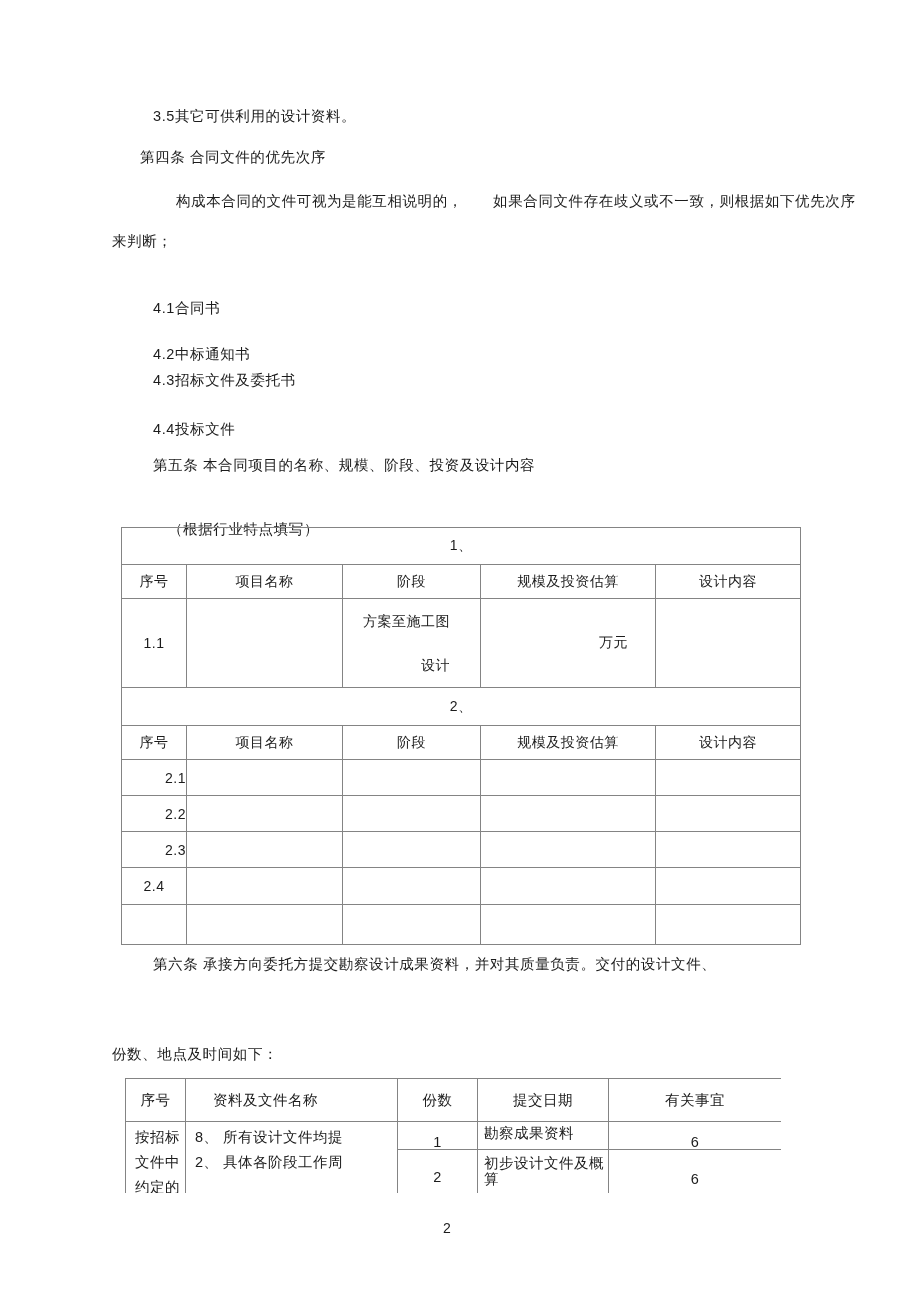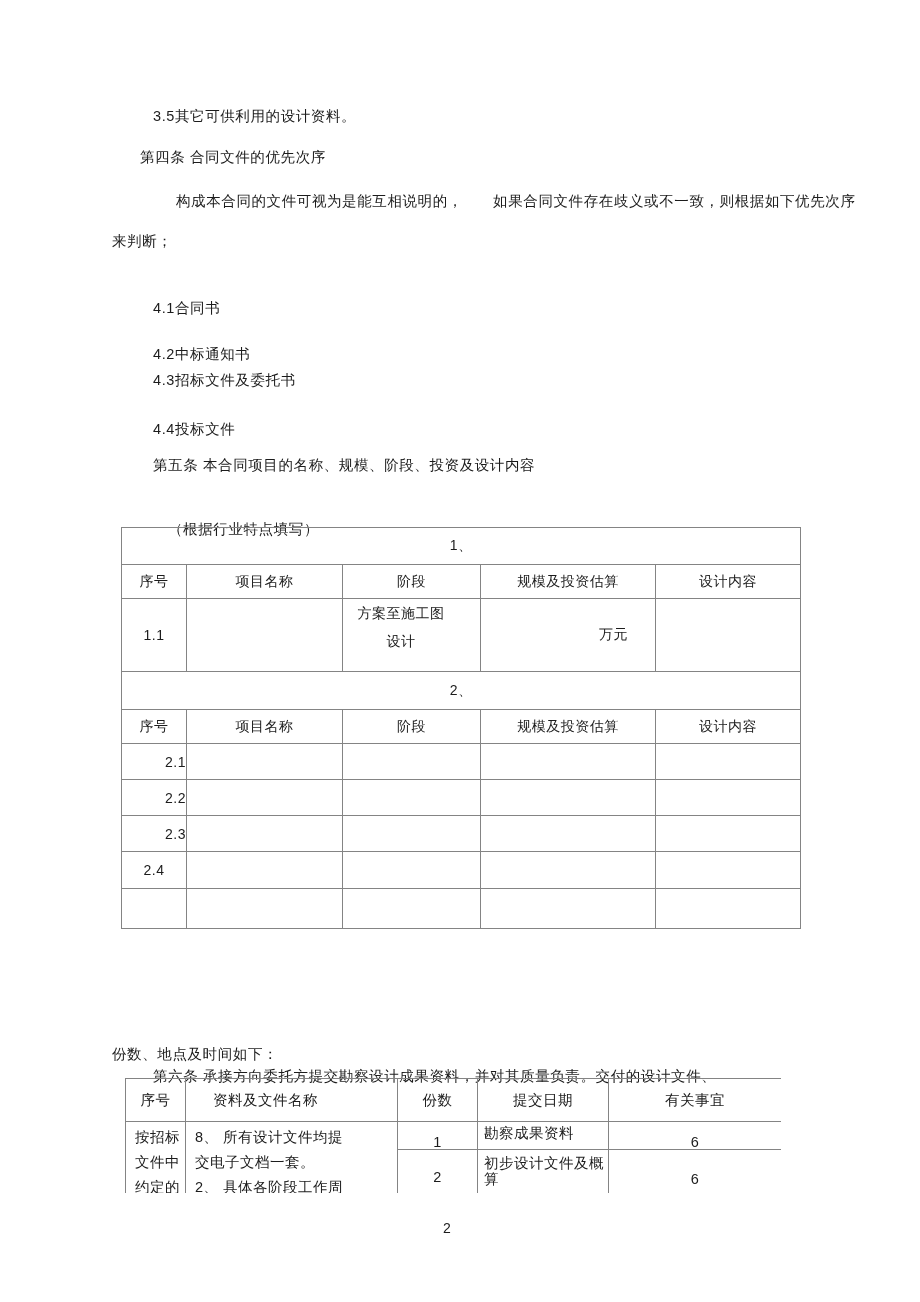--- a/index.html
+++ b/index.html
@@ -34,21 +34,21 @@
     overflow:hidden;
   }
   tr.cap1 td { height:37px; text-align:center; }
   tr.cap2 td { height:38px; text-align:center; }
   tr.hdr td { height:34px; text-align:center; }
   tr.r11 td { height:73px; }
   tr.r td   { height:36px;text-align:right; }
   tr.r37 td { height:37px; }
   tr.rlast td { height:40px; }
   td.c-no    { text-align:center; }
-  td.c-stage { text-align:center; padding:0 30px 16px 9px; line-height:28px; }
+  td.c-stage { text-align:right; padding:0 30px 0 9px; line-height:44px; }
   td.c-scale { text-align:right; padding-right:27px; }
   
   .dwrap {
     position:absolute; left:125px; top:1078px;
     width:656px; height:115px;
     overflow:hidden;
   }
   .dgrid {
     display:grid;
     grid-template-columns:60px 212px 80px 131px 173px;
@@ -168,21 +168,21 @@
     <tr class="rlast">
       <td class="c-no"></td>
       <td></td>
       <td></td>
       <td></td>
       <td></td>
     </tr>
   </tbody>
     </table>
 
-  <div class="line" style="left:153px; top:1068px;">第六条 承接方向委托方提交勘察设计成果资料，并对其质量负责。交付的设计文件、</div>
+  <div class="line" style="left:153px; top:956px;">第六条 承接方向委托方提交勘察设计成果资料，并对其质量负责。交付的设计文件、</div>
   <div class="line" style="left:112px; top:1046px;">份数、地点及时间如下：</div>
 
   <div class="dwrap">
     <div class="dgrid">
       <div class="dh">序号</div>
       <div class="dh dh-name">资料及文件名称</div>
       <div class="dh">份数</div>
       <div class="dh">提交日期</div>
       <div class="dh">有关事宜</div>
 
@@ -190,21 +190,20 @@
       <div class="dcell-name">勘察成果资料</div>
       <div class="dcell-copies pad12">6</div>
 
       <div class="dspan">
         <div>按招标文件中</div>
         <div>约定的各阶段</div>
 
       </div>
       <div class="dspan">
         <div>8、 所有设计文件均提</div>
-        <div>交电子文档一套。</div>
         <div>2、 具体各阶段工作周</div>
       </div>
 
       <div class="dcell-no pad19 nobb">2</div>
       <div class="dcell-name nobb" style="padding-top:5px;">初步设计文件及概算</div>
       <div class="dcell-copies nobb" style="padding-top:21px;">6</div>
     </div>
   </div>
 
   <div class="pagenum">2</div>

